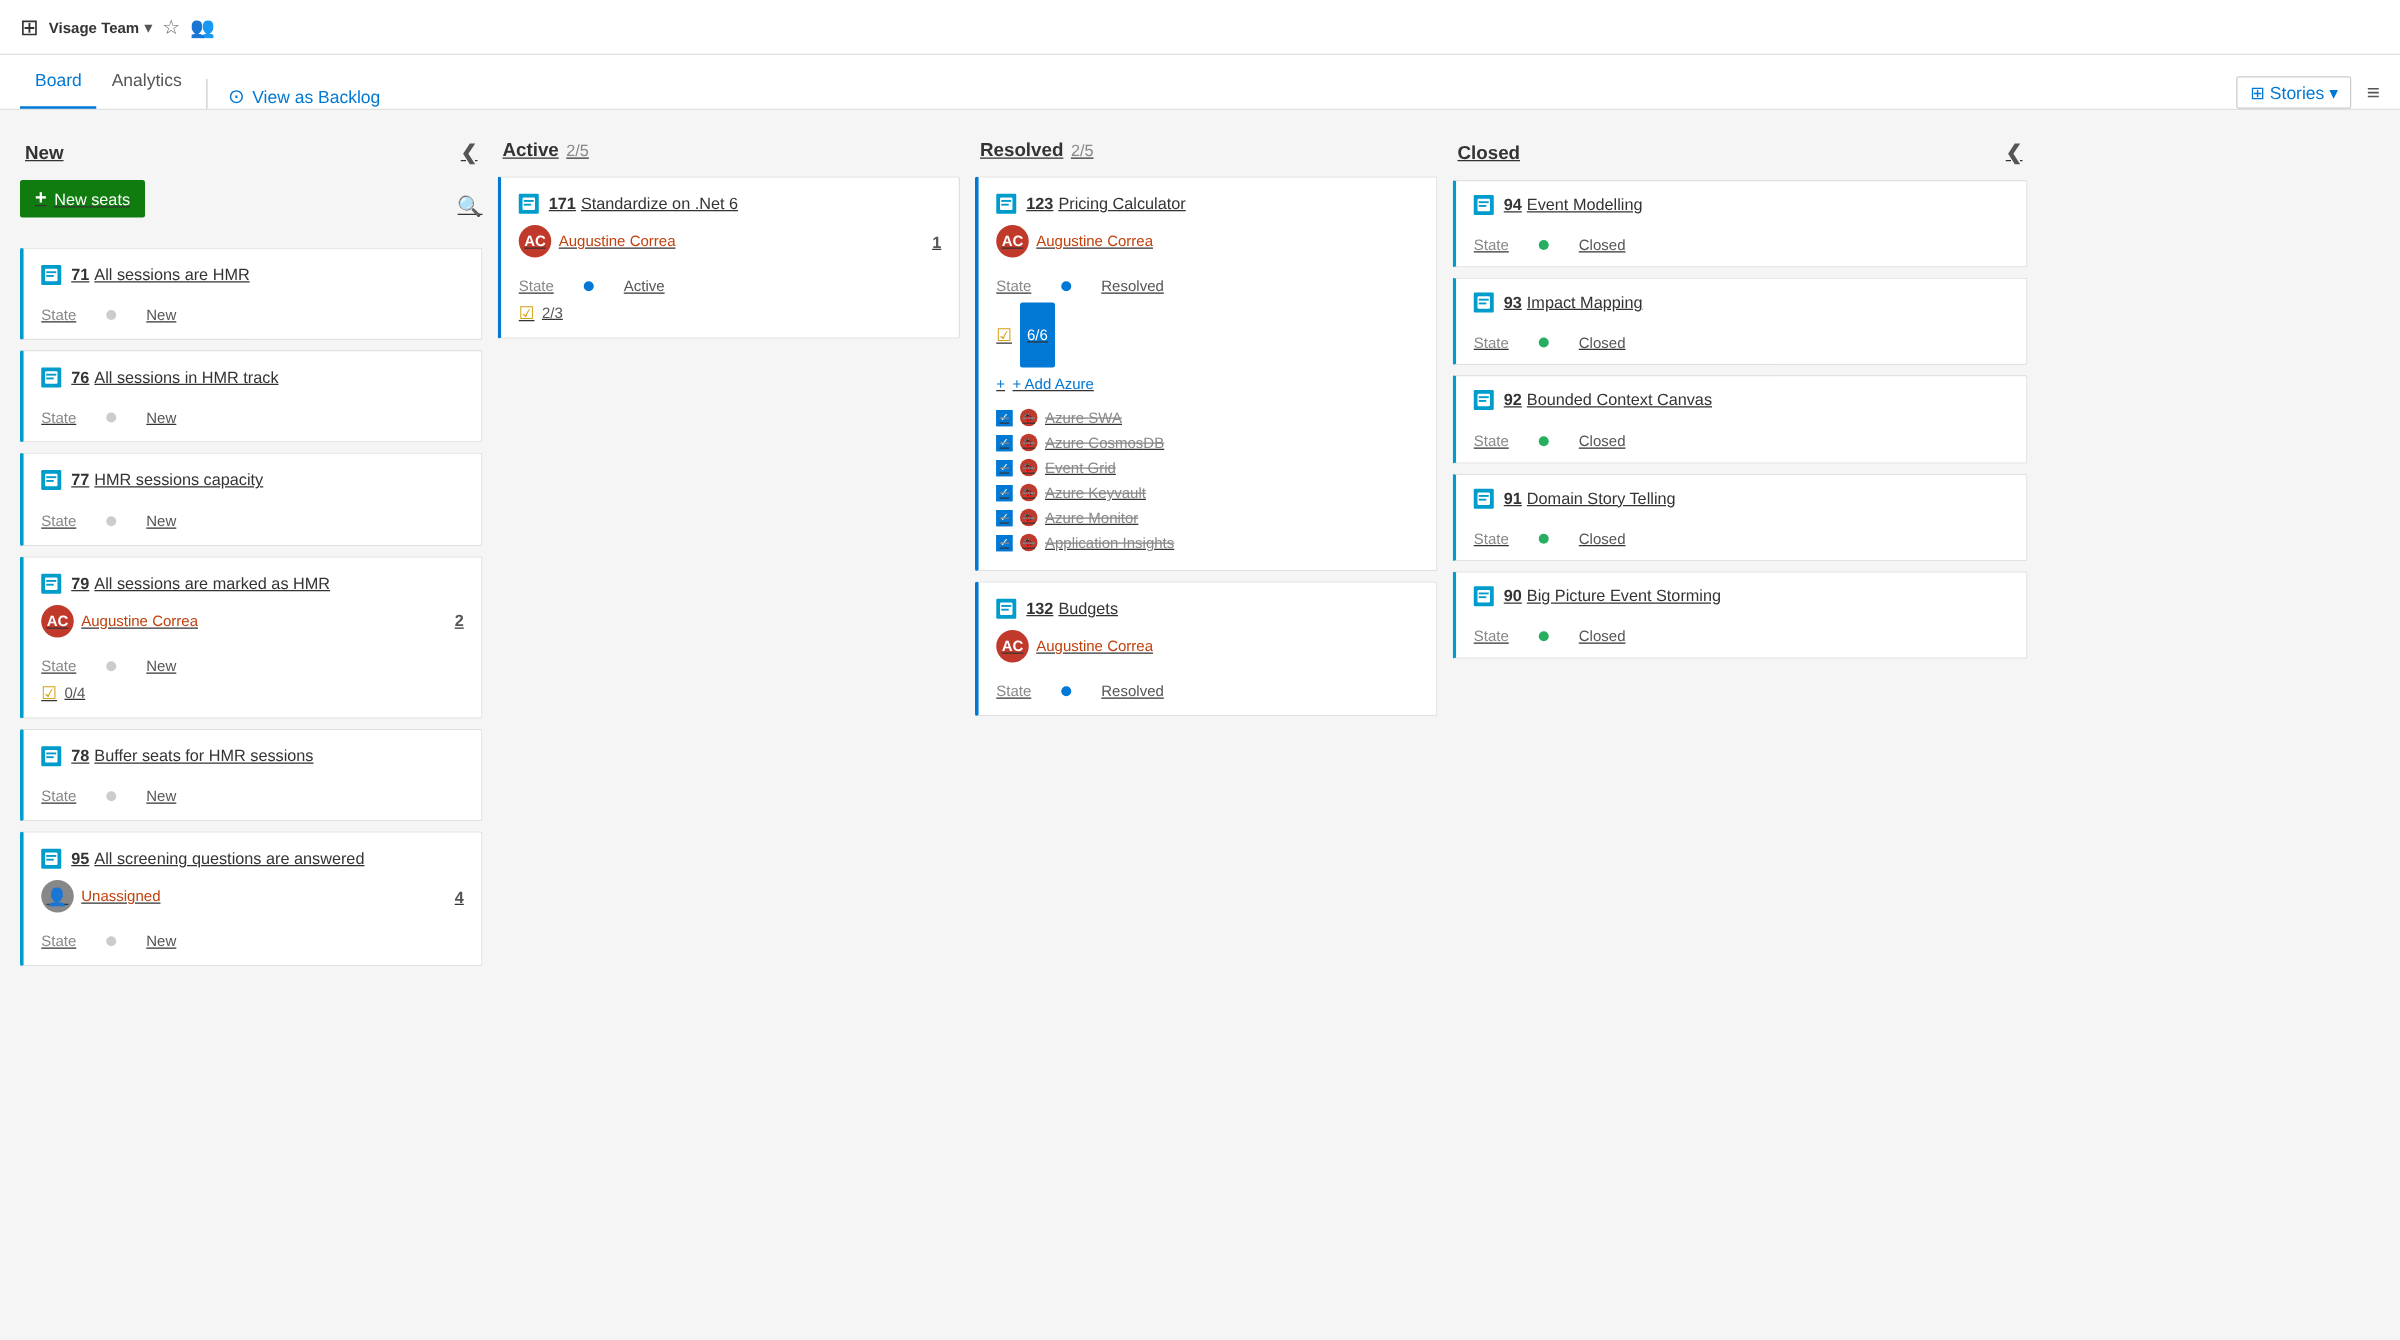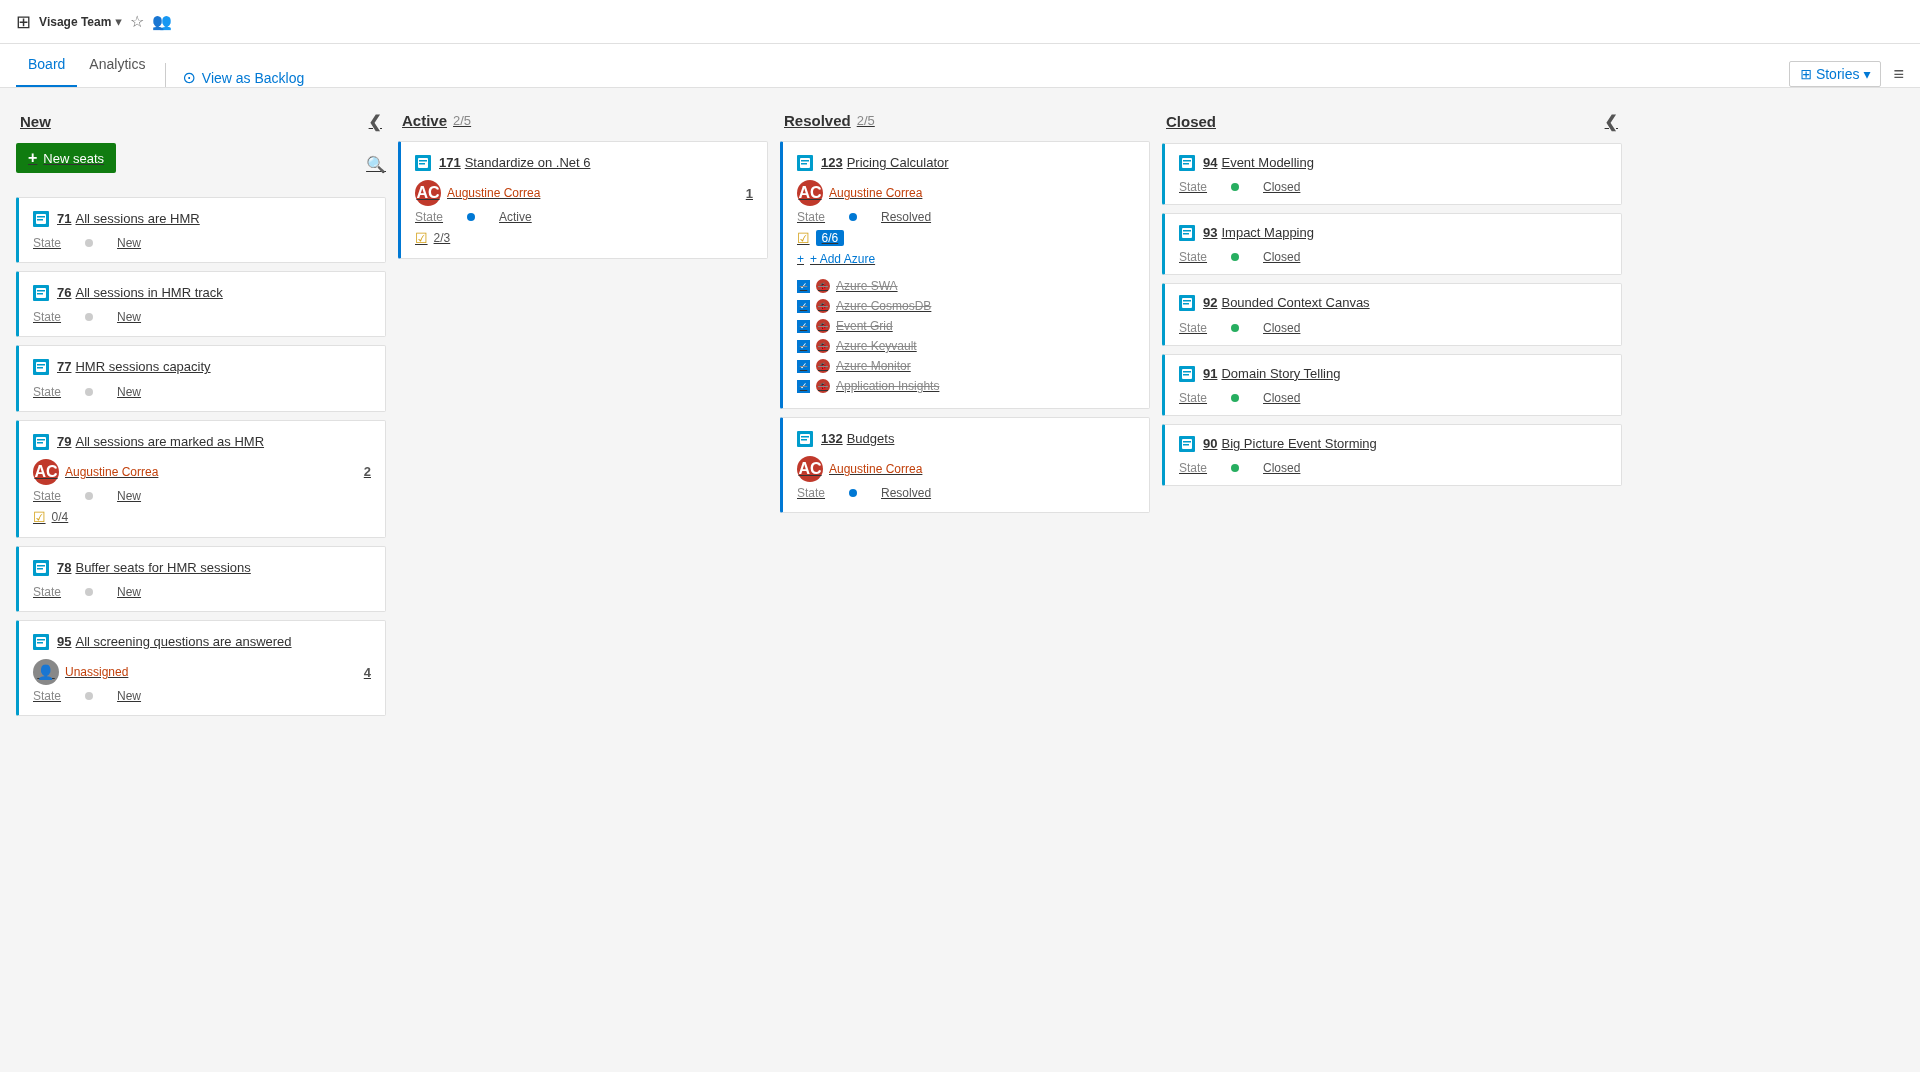--- a/index.html
+++ b/index.html
@@ -120,27 +120,27 @@
     }
     .card-icon svg { width: 12px; height: 12px; fill: white; }
     .card-title { font-size: 13px; color: #333; font-weight: 400; line-height: 1.4; }
     .card-title .num { font-weight: 600; margin-right: 4px; }
     .card-meta { display: flex; align-items: center; justify-content: space-between; margin-top: 4px; }
     .card-assignee { display: flex; align-items: center; gap: 6px; }
     .avatar {
       width: 26px; height: 26px; border-radius: 50%;
       background: #c0392b;
       display: flex; align-items: center; justify-content: center;
-      color: white; font-size: 16px; font-weight: 600;
+      color: white; font-size: 12px; font-weight: 600;
     }
     .avatar-gray { background: #888; }
     .assignee-name { font-size: 12px; color: #c2410c; }
     .card-count { font-size: 13px; font-weight: 600; color: #555; }
 
-    .state-row { display: flex; align-items: center; gap: 24px; margin-top: 4px; }
+    .state-row { display: flex; align-items: center; gap: 24px; margin-top: 16px; }
     .state-label { font-size: 12px; color: #888; }
     .state-dot { width: 8px; height: 8px; border-radius: 50%; display: inline-block; }
     .state-dot.new { background: #ccc; }
     .state-dot.active { background: #0078d4; }
     .state-dot.resolved { background: #0078d4; }
     .state-dot.closed { background: #27ae60; }
     .state-value { font-size: 12px; color: #555; }
 
     
     .task-count-row {
@@ -464,21 +464,21 @@
             <span class="assignee-name">Augustine Correa</span>
           </div>
         </div>
         <div class="state-row">
           <span class="state-label">State</span>
           <span class="state-dot resolved"></span>
           <span class="state-value">Resolved</span>
         </div>
         <div class="task-count-row">
           <span class="task-count-icon" style="color:#d4a017;">☑</span>
-          <span style="background:#0078d4; color:white; padding:1px 6px; border-radius:2px; font-size:12px;">6/6</span>
+          <span style="background:#0078d4; color:white; padding:19px 6px; border-radius:2px; font-size:12px;">6/6</span>
         </div>
 
         <div class="add-task">
           <span>+</span>
           <span>+ Add Azure</span>
         </div>
 
         <div class="task-list">
           <div class="task-item">
             <div class="task-checkbox">

